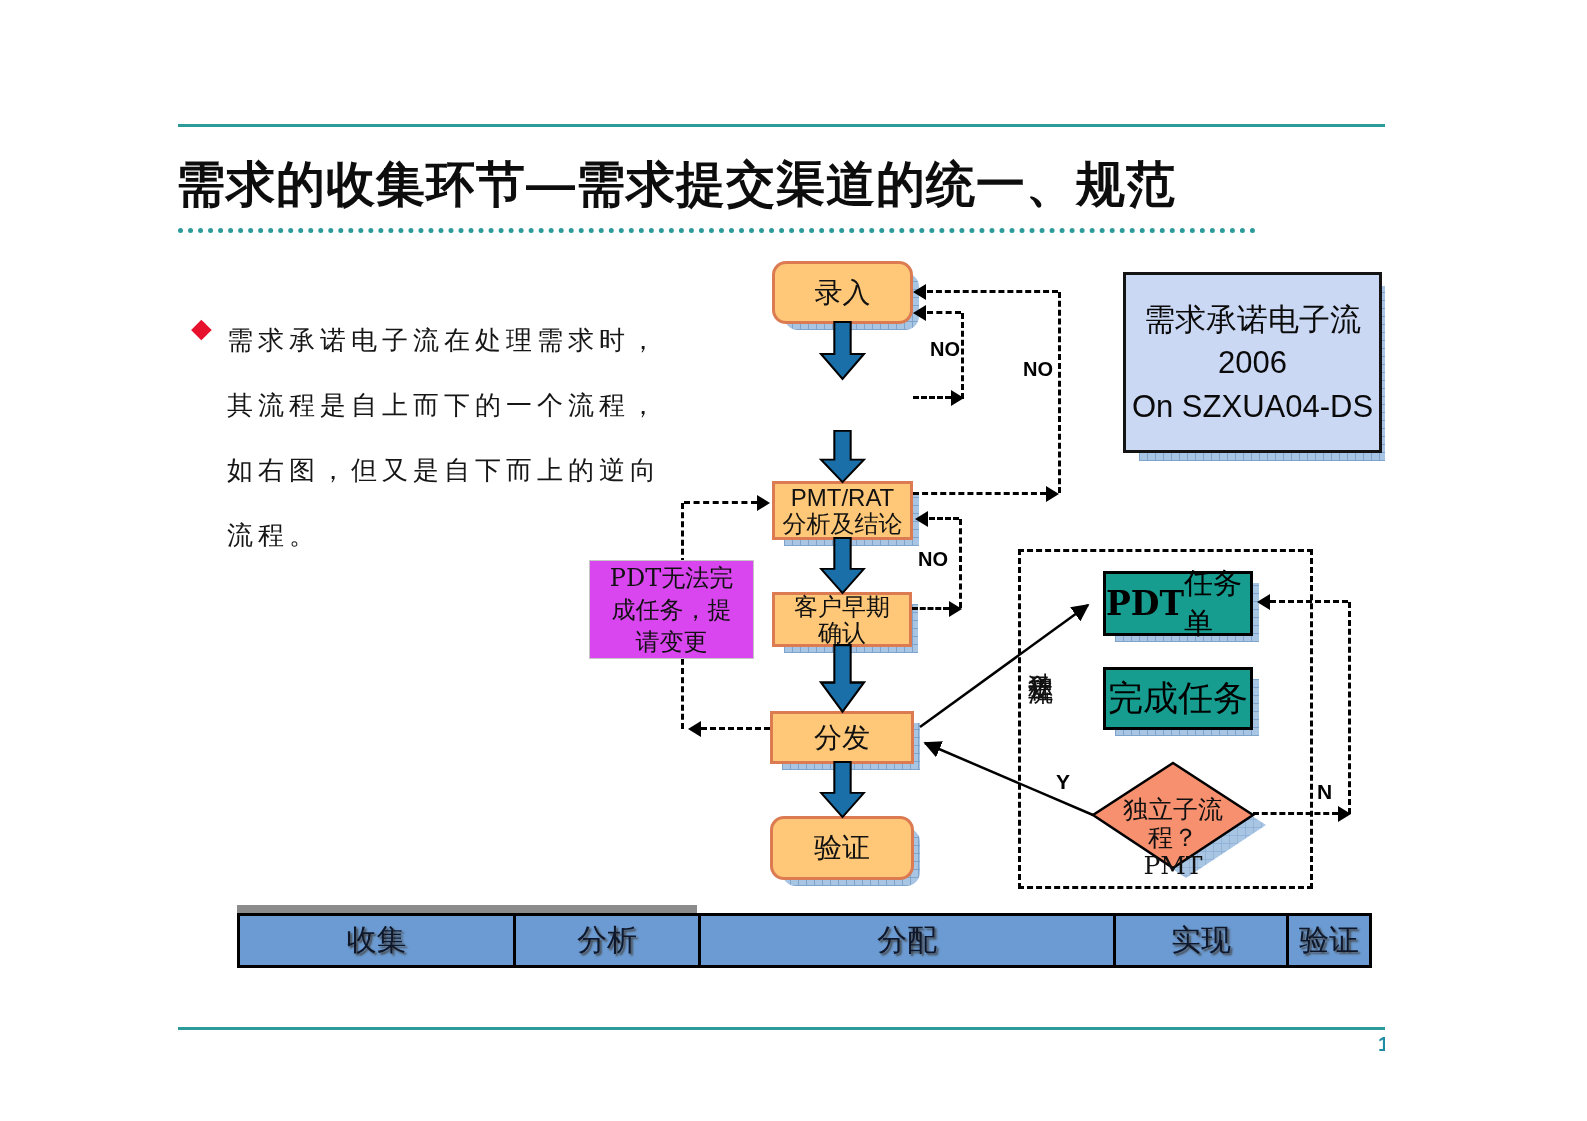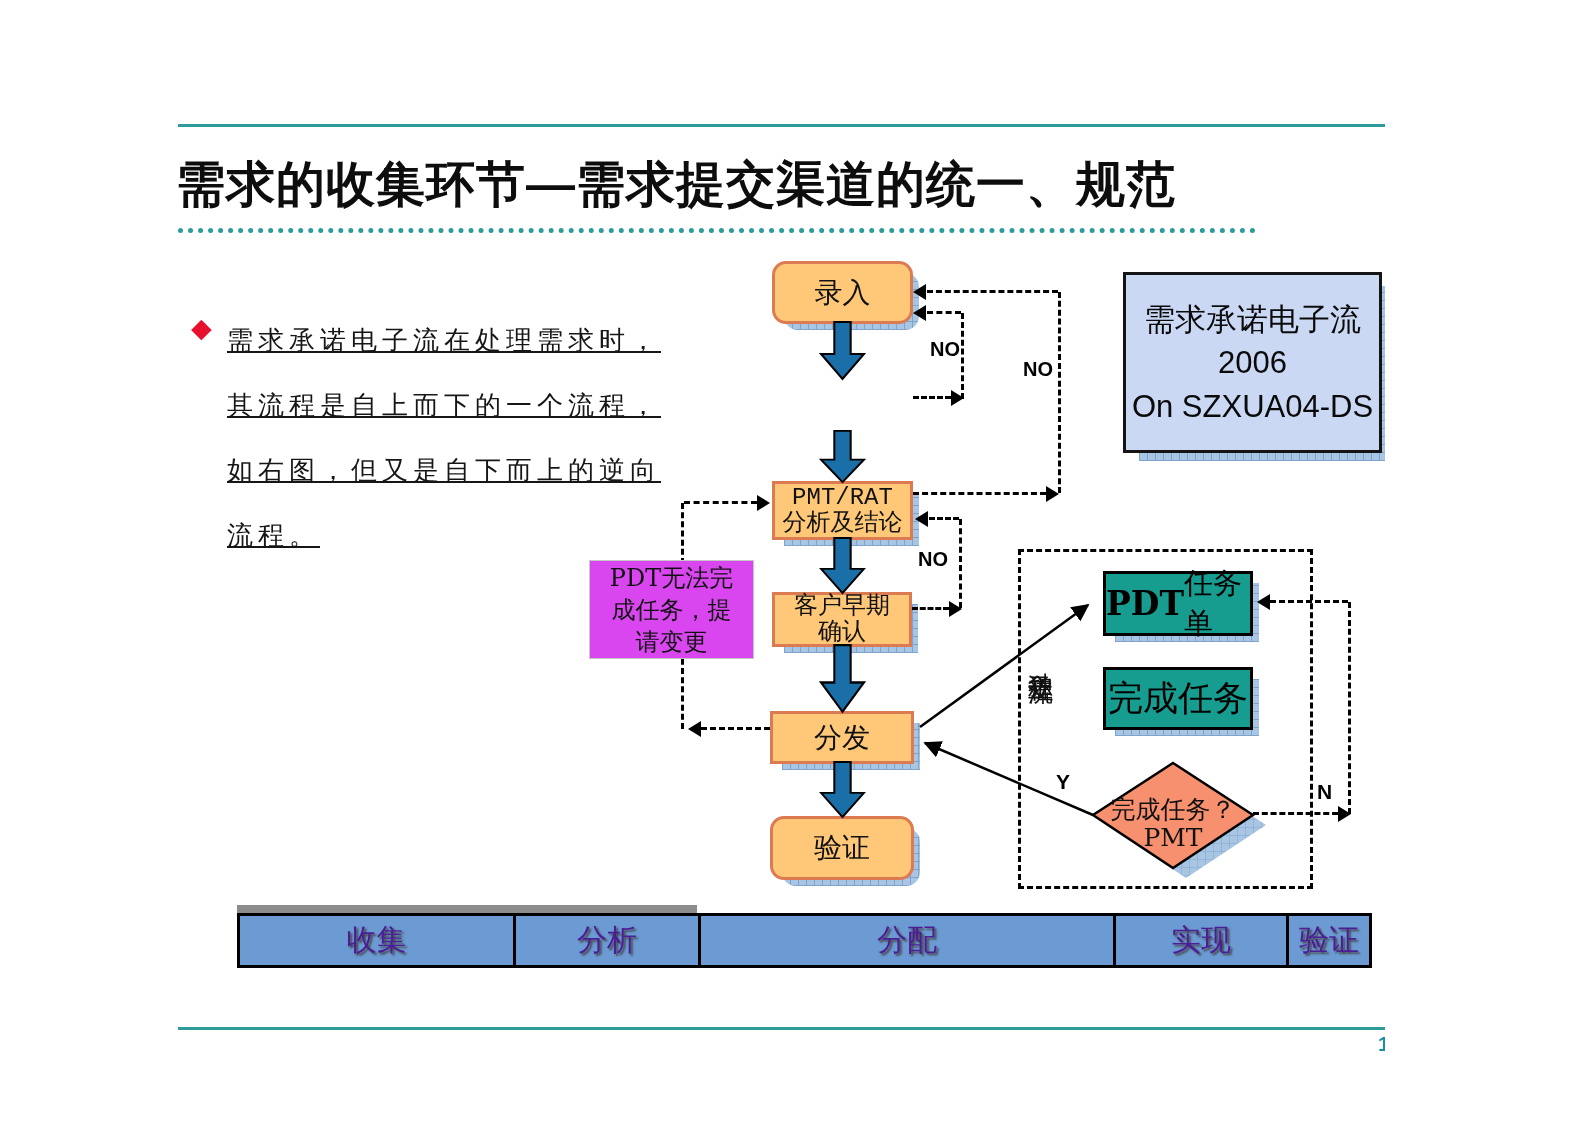--- a/index.html
+++ b/index.html
@@ -10,26 +10,26 @@
   
   .top-line{left:178px;top:124px;width:1212px;height:0;border-top:3px solid #2E9B9B;}
   .page-title{left:176px;top:152px;width:1200px;font-size:49px;font-weight:bold;color:#0d0d0d;
               letter-spacing:1px;font-family:"Liberation Sans",sans-serif;}
   .dotted-line{left:178px;top:228px;width:1078px;height:0;border-top:5px dotted #2E9B9B;}
 
   
   .bullet-icon{left:191px;top:315px;font-size:27px;color:#E8112D;line-height:27px;}
   .bullet-text{left:227px;top:308px;width:470px;font-family:"DejaVu Serif",serif;
                font-size:26px;color:#161616;letter-spacing:5px;}
-  .bullet-text .bl{line-height:65px;white-space:nowrap;text-decoration:underline;}
+  .bullet-text .bl{line-height:65px;white-space:nowrap;}
 
   
   .flow-box{position:absolute;background:#FFC878;border:3px solid #DC7B52;box-sizing:border-box;
             display:flex;flex-direction:column;align-items:center;justify-content:center;
-            font-family:Liberation Mono, monospace;color:#111;text-align:center;}
+            font-family:Liberation Sans, sans-serif;color:#111;text-align:center;}
   .rounded{border-radius:14px;}
   .shadow::after{content:"";position:absolute;left:9px;top:9px;width:100%;height:100%;z-index:-1;
             background-color:#A9C5E4;
             background-image:repeating-linear-gradient(0deg,#7FA4CC 0 1px,transparent 1px 8px),
                              repeating-linear-gradient(90deg,#7FA4CC 0 1px,transparent 1px 8px);}
   .shadow.rounded::after{border-radius:14px;}
   .shadow-lg::after{left:13px;top:11px;}
   .fs1{font-size:28px;}
   .fs2{font-size:24px;line-height:26px;}
 
@@ -69,21 +69,21 @@
             font-family:"DejaVu Serif",serif;font-size:25px;color:#111;letter-spacing:2px;}
   .diamond-text{left:1100px;top:796px;width:146px;text-align:center;font-family:"DejaVu Serif",serif;
             font-size:25px;line-height:28px;color:#111;}
   .yn-label{position:absolute;font-size:21px;font-weight:800;color:#000;}
 
   
   .bar-shadow-top{left:237px;top:905px;width:460px;height:8px;background:#8C8C8C;}
   .bottom-bar{left:237px;top:913px;width:1135px;height:55px;border:3px solid #000;box-sizing:border-box;
               display:flex;}
   .bar-cell{height:100%;box-sizing:border-box;background:#6B9BD2;display:flex;align-items:center;
-            justify-content:center;color:#4c1d95;font-size:30px;font-family:"Liberation Sans",sans-serif;
+            justify-content:center;color:#0f172a;font-size:30px;font-family:"Liberation Sans",sans-serif;
             text-shadow:2px 2px 2px rgba(70,70,70,.95);}
   .bar-cell + .bar-cell{border-left:3px solid #000;}
 
   
   .bottom-line{left:178px;top:1027px;width:1227px;height:0;border-top:3px solid #2E9B9B;}
   .page-number{left:1378px;top:1032px;width:40px;font-size:21px;font-weight:bold;color:#1F8CA6;}
 </style>
 </head>
 <body>
 
@@ -188,21 +188,21 @@
     <defs>
       <pattern id="gridpat" width="8" height="8" patternUnits="userSpaceOnUse">
         <rect width="8" height="8" fill="#A9C5E4"></rect>
         <path d="M0 0H8M0 0V8" stroke="#7FA4CC" stroke-width="1"></path>
       </pattern>
     </defs>
     <polygon points="101,18 181,70 101,123 21,70" fill="url(#gridpat)"></polygon>
     <polygon points="88,8 168,60 88,113 8,60" fill="#F7906E" stroke="#000" stroke-width="2.5"></polygon>
   </svg>
   <div class="abs diamond-text">
-    <div>完成任务？</div>
+    <div>独立子流程？</div>
     <div>PMT</div>
   </div>
 
   <div class="abs vertical-label">独立子流程</div>
   <div class="yn-label" style="left:1056px;top:770px;">Y</div>
   <div class="yn-label" style="left:1317px;top:780px;">N</div>
 
   <div class="dh" style="left:1253px;top:812px;width:85px;"></div>
   <div class="ar" style="left:1338px;top:806px;"></div>
   <div class="dv" style="left:1348px;top:602px;height:212px;"></div>

